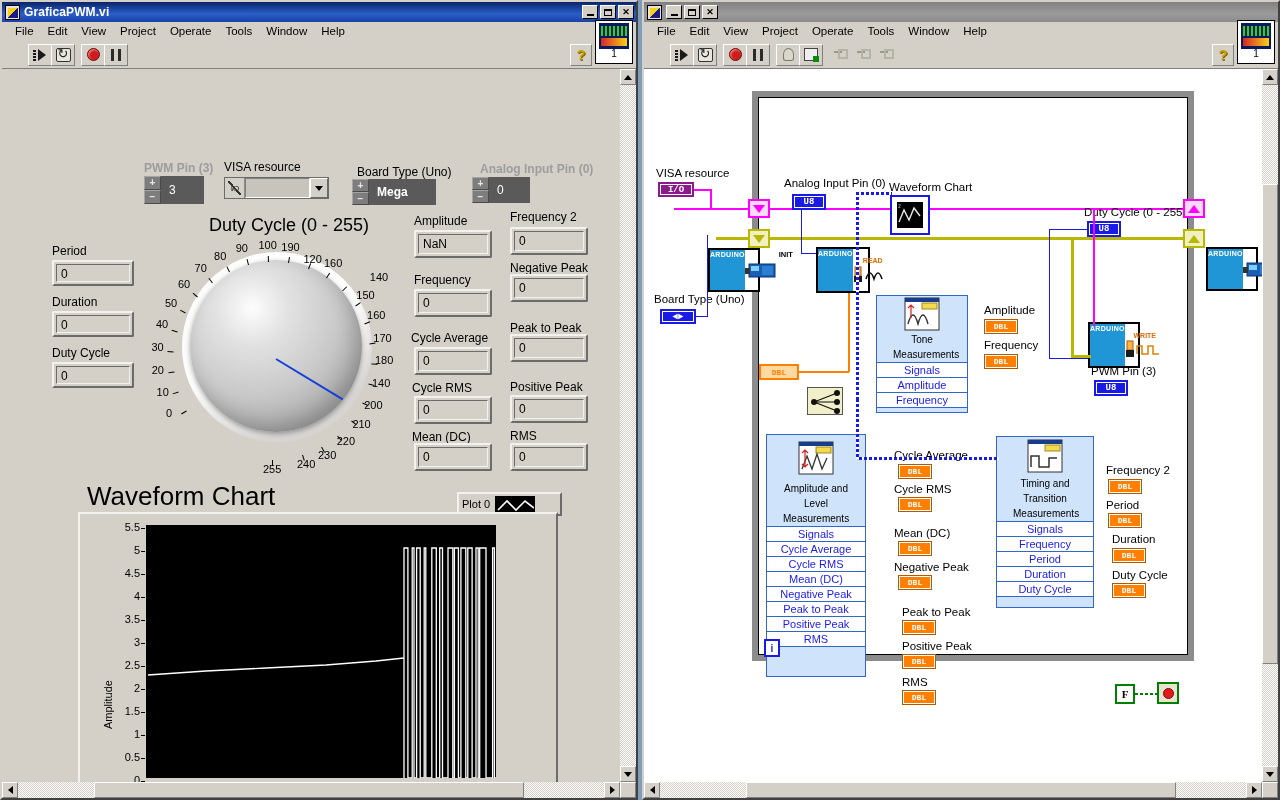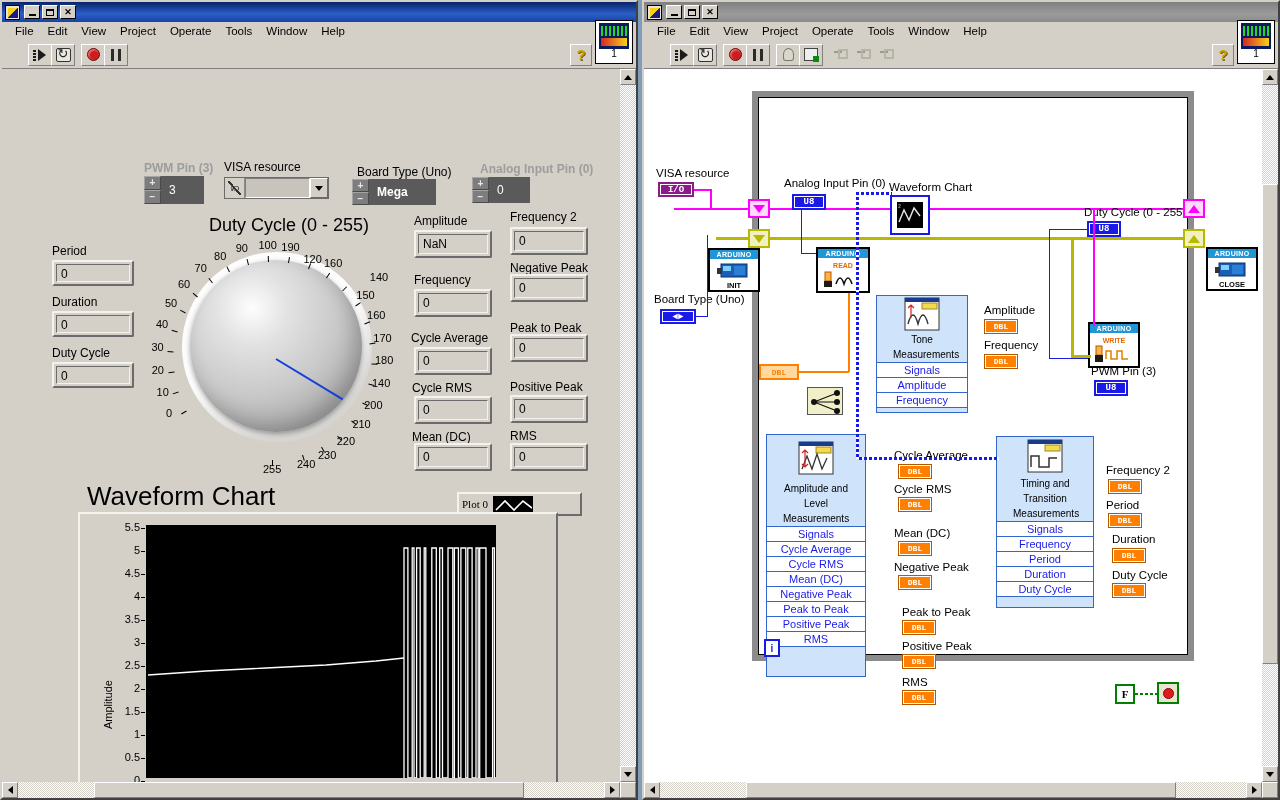--- a/index.html
+++ b/index.html
@@ -251,21 +251,21 @@
   .xvi .rows { background:#fff; border-top:1px solid #3366cc; }
   .xvi .rows .r {
     font-size:11px; color:#1a1ae6; text-align:center; border-bottom:1px solid #3366cc;
     line-height:14px; position:relative; background:#fff;
   }
   .xvi .rows .r.first { color:#1a1ae6; }
   .xvi .foot { height:12px; background:#cfe3fa; }
 
   .ard-node {
     position:absolute; background:#fff; border:2px solid #000;
-    display:flex; flex-direction:column;
+    display:flex; 
   }
   .ard-node .hdr { background:#2196d6; color:#fff; font-size:7px; font-weight:bold;
      text-align:center; letter-spacing:.3px; line-height:9px; font-family:"Liberation Sans", sans-serif;}
   .ard-node .bdy { flex:1; display:flex; align-items:center; justify-content:center; }
   .ard-node .ftr { font-size:7.5px; text-align:center; font-weight:bold; line-height:9px;}
 
   .wire { position:absolute; }
   .w-pink { background:#ff00ff; }
   .w-yellow { background:#b8b800; }
   .w-blue { background:#1a1ae6; }
@@ -297,20 +297,21 @@
   }
 </style>
 </head>
 <body>
 
 <div class="app">
 
   <div class="window" style="left:0;top:0;width:638px;height:800px;">
     <div class="titlebar active">
       <span class="title-icon"></span>
+      <span class="title-text">GraficaPWM.vi</span>
       <span class="tb-buttons">
         <span class="tb-btn tb-min">
             <span></span>
           </span>
         <span class="tb-btn tb-max">
             <span></span>
           </span>
         <span class="tb-btn">✕</span>
       </span>
     </div>
@@ -509,21 +510,21 @@
           <div class="numind" style="left:508px;top:326px;width:78px;height:28px;">
             <div class="inner">0</div>
           </div>
 
           <span class="lbl" style="left:508px;top:360px;">RMS</span>
           <div class="numind" style="left:508px;top:374px;width:78px;height:28px;">
             <div class="inner">0</div>
           </div>
 
           <span class="chart-title" style="left:85px;top:412px;">Waveform Chart</span>
-          <div class="plot-legend" style="left:455px;top:423px;width:125px;height:24px;font-family:Liberation Serif, serif;">
+          <div class="plot-legend" style="left:455px;top:423px;width:105px;height:24px;">
             <span class="pl-name">Plot 0</span>
             <span class="pl-swatch">
               <svg width="40" height="17" viewBox="0 0 40 17">
                 <polyline points="2,13 11,4 20,13 29,4 38,11" fill="none" stroke="#ffffff" stroke-width="1.6"></polyline>
               </svg>
             </span>
           </div>
 
           <div class="chart-frame" style="left:76px;top:443px;width:480px;height:320px;">
             <div class="ylab-rot" style="left:22px;top:215px;">Amplitude</div>

